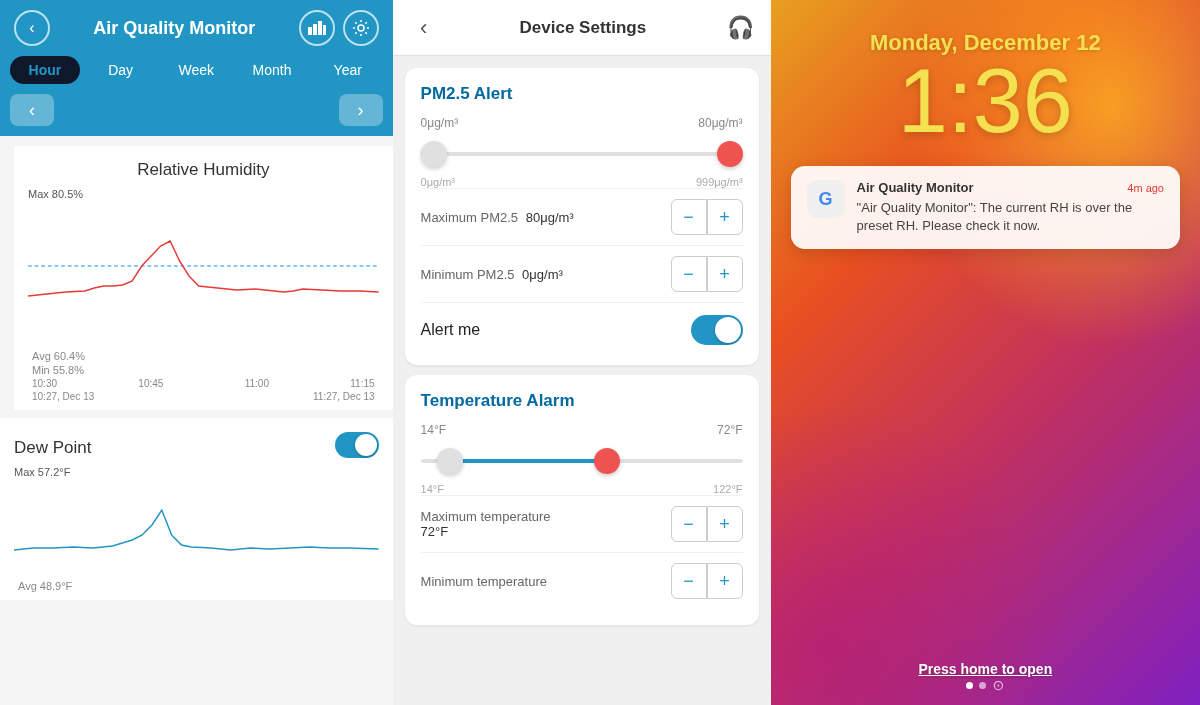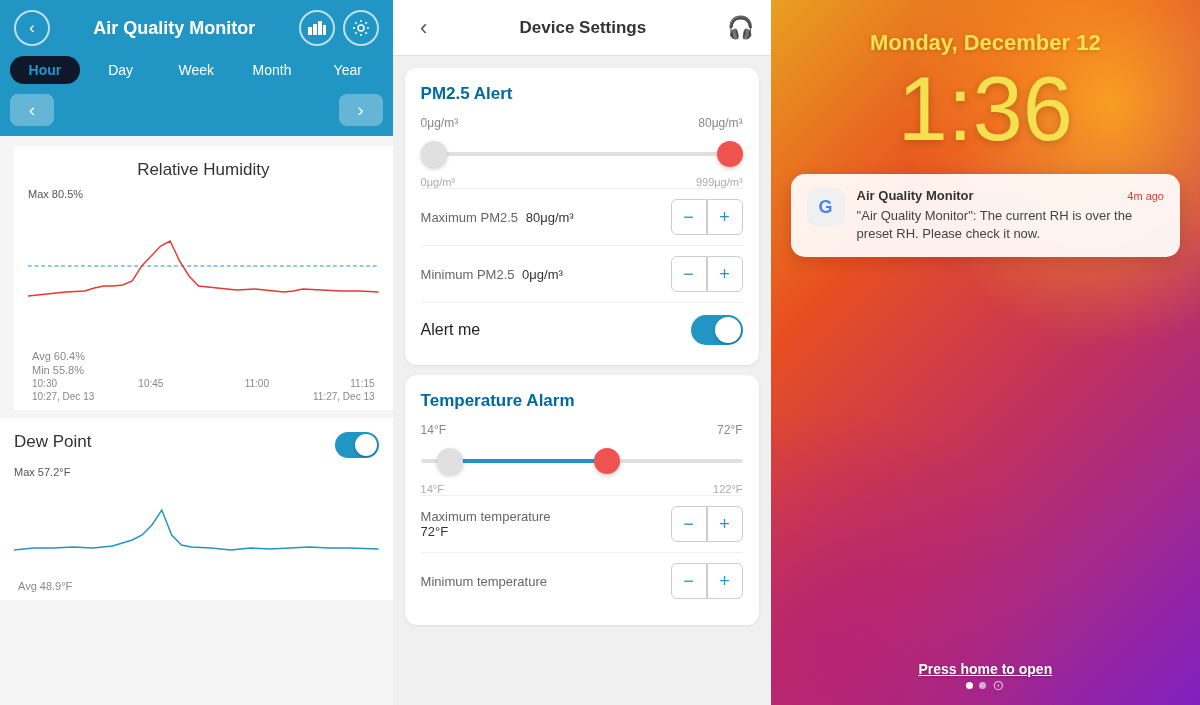--- a/index.html
+++ b/index.html
@@ -118,21 +118,21 @@
       padding: 0 4px;
       margin-top: 2px;
     }
     .dew-point-section {
       background: white;
       margin: 8px 0 0 0;
       padding: 14px 14px 8px 14px;
     }
     .dew-header {
       display: flex;
-      align-items: flex-start;
+      align-items: flex-end;
       justify-content: space-between;
       margin-bottom: 8px;
     }
     .toggle-sm {
       width: 44px; height: 26px;
       background: #2196c4;
       border-radius: 13px;
       position: relative;
       cursor: pointer;
     }
@@ -359,21 +359,20 @@
       font-size: 22px;
       font-weight: 600;
       margin-top: 30px;
       text-shadow: 0 1px 4px rgba(0,0,0,0.2);
     }
     .lock-time {
       color: #f5e050;
       font-size: 90px;
       font-weight: 300;
       line-height: 1;
-      margin-top: 8px;
       text-shadow: 0 2px 8px rgba(0,0,0,0.2);
     }
     .notification-card {
       background: rgba(255,255,255,0.92);
       border-radius: 14px;
       padding: 14px 16px;
       margin: 20px 20px 0 20px;
       display: flex;
       gap: 12px;
       align-items: flex-start;

